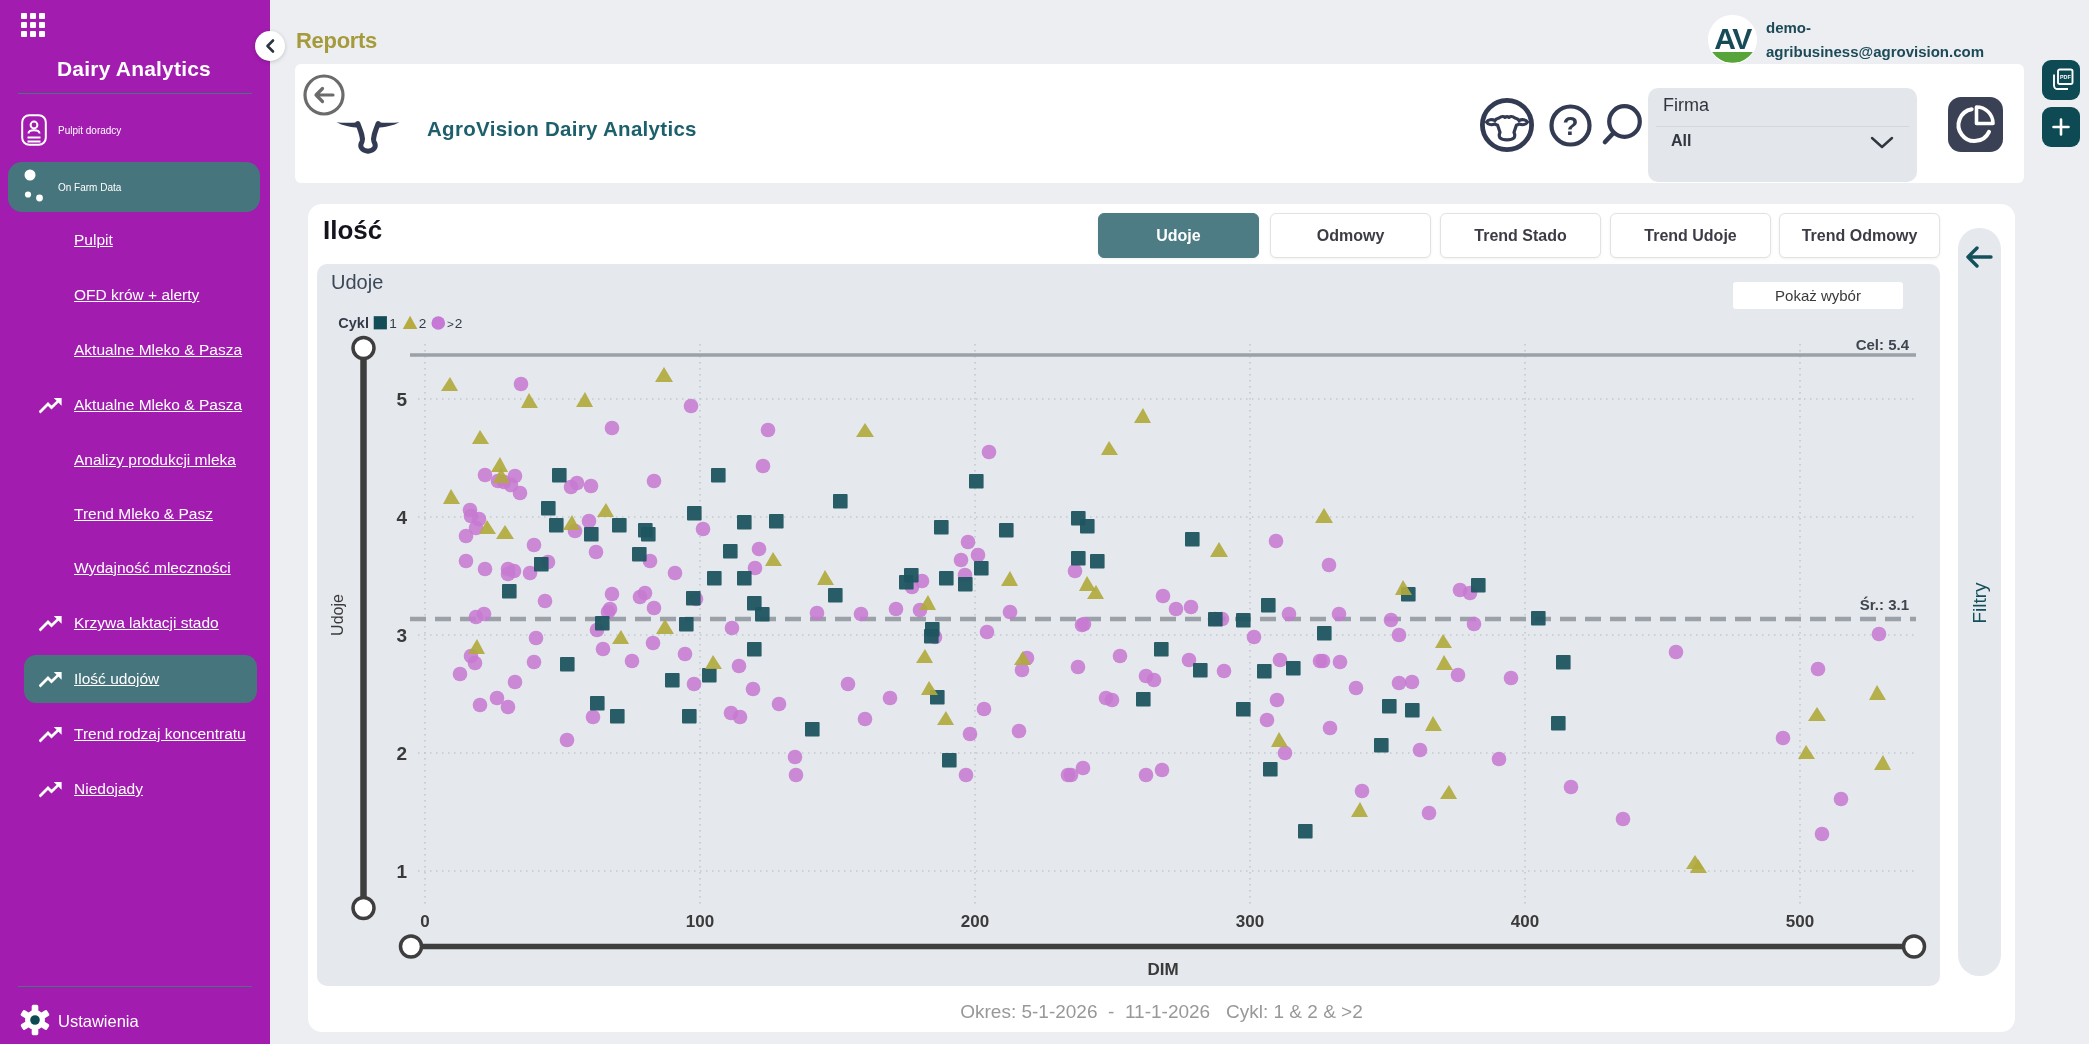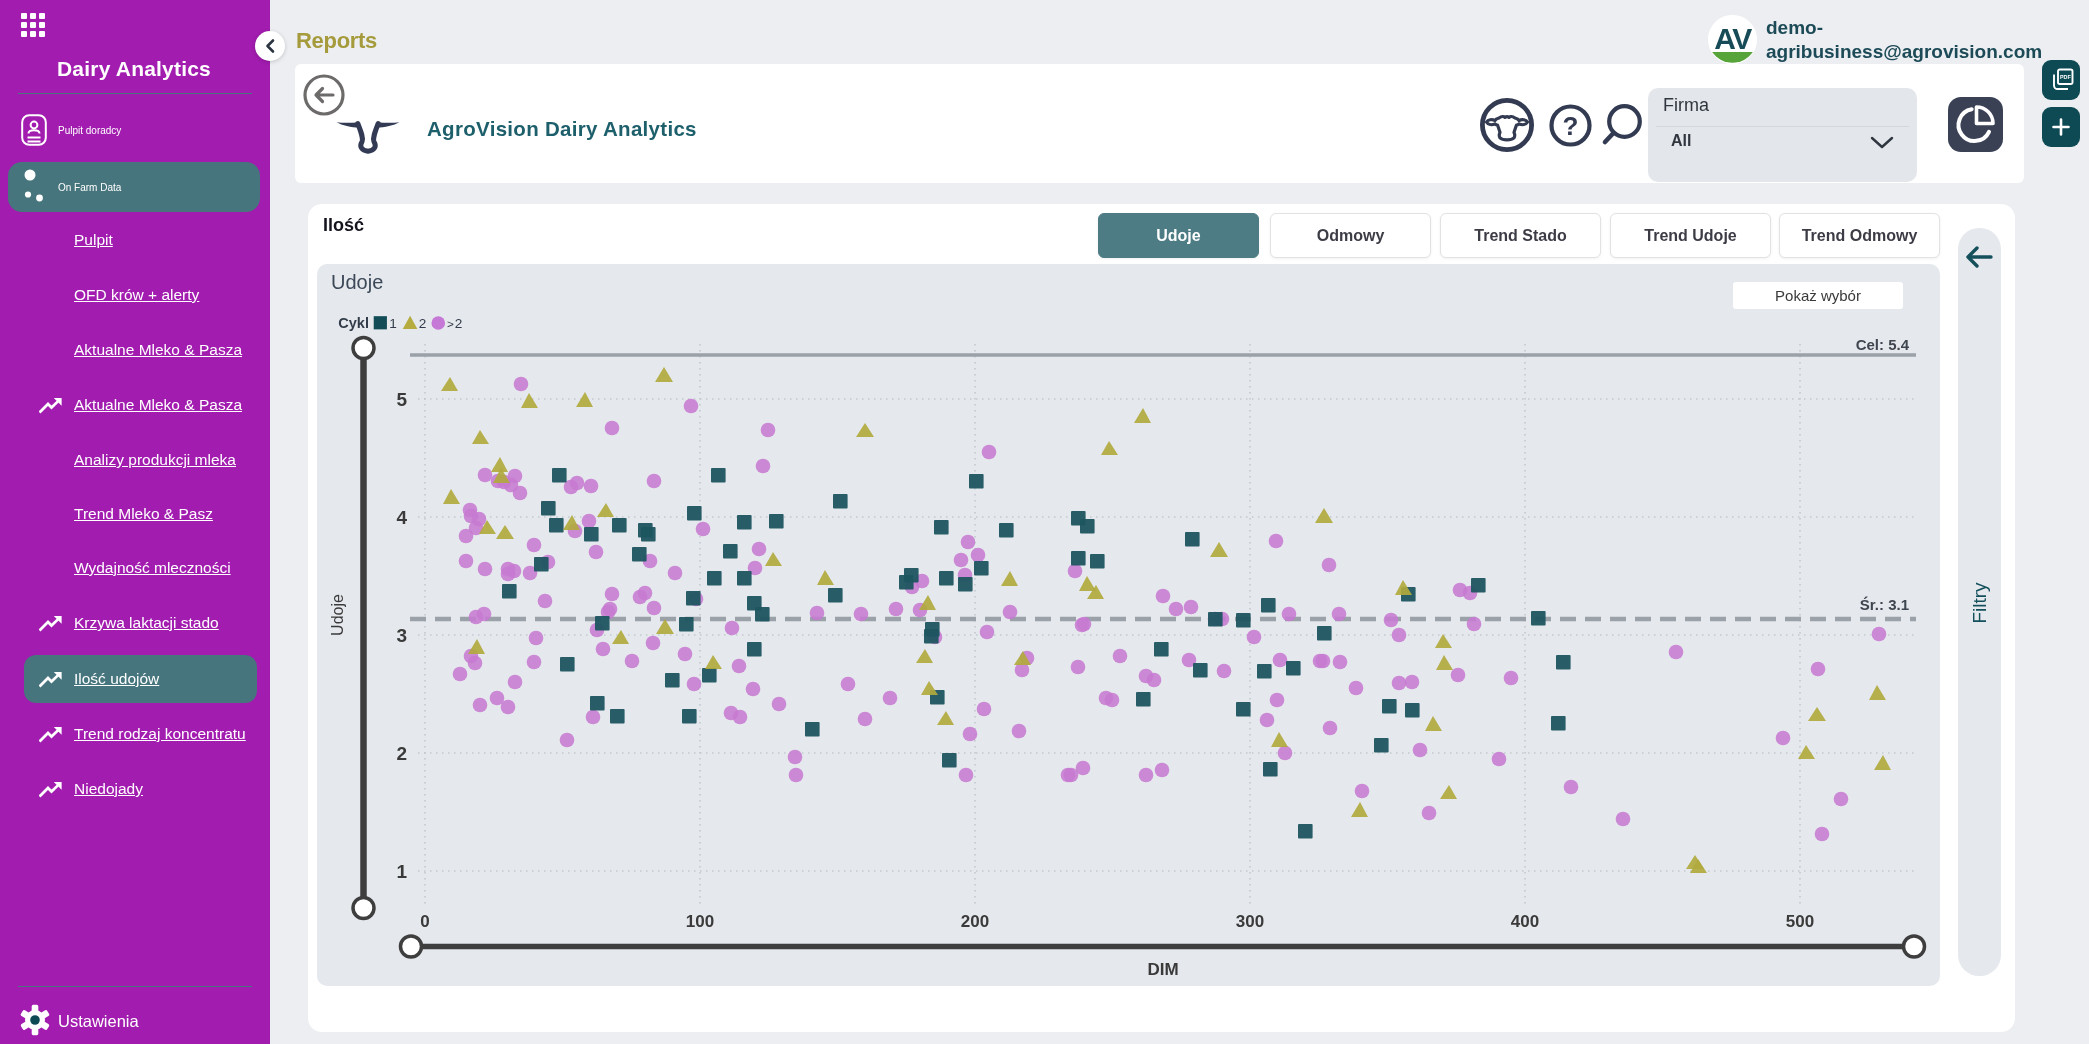--- a/index.html
+++ b/index.html
@@ -13,37 +13,37 @@
 .sbline { position:absolute; left:18px; width:234px; height:0; border-top:1px solid #49747d; }
 .mitem { position:absolute; left:58px; font-size:10px; font-weight:400; white-space:nowrap; transform:translateY(-50%); }
 .msub  { position:absolute; left:74px; font-size:15.5px; font-weight:400; white-space:nowrap; transform:translateY(-50%);text-decoration:underline; }
 .selbox { position:absolute; background:#47757d; border-radius:10px; }
 #collapse { position:absolute; left:255px; top:31px; width:30px; height:30px; border-radius:50%; background:#fff; box-shadow:0 1px 4px rgba(0,0,0,.18); }
 #collapse svg { position:absolute; left:7px; top:6px; }
 
 
 #reports { position:absolute; left:296px; top:28px; font-size:22px; letter-spacing:-0.3px; font-weight:700; color:#a59b3c; }
 #avatar { position:absolute; left:1708px; top:15px; width:49px; height:49px; border-radius:50%; background:#fff; overflow:hidden; }
-#usermail { position:absolute; left:1766px; top:16px; font-size:19px; line-height:24px; font-weight:700; color:#1c4a57; }
+#usermail { position:absolute; left:1766px; top:16px; font-size:15px; line-height:24px; font-weight:700; color:#1c4a57; }
 
 
 #hcard { position:absolute; left:295px; top:64px; width:1729px; height:119px; background:#fff; border-radius:6px; }
 #avtitle { position:absolute; left:427px; top:117px; font-size:20.5px; font-weight:700; color:#1d5f6b; letter-spacing:0.3px; }
 #firma { position:absolute; left:1648px; top:88px; width:269px; height:94px; background:#e3e6ea; border-radius:10px; }
 #firma .lbl { position:absolute; left:15px; top:7px; font-size:18px; color:#30363f; }
 #firma .inner { position:absolute; left:8px; top:38px; width:253px; height:30px; border-top:1px solid #d3d6da; }
 #firma .val { position:absolute; left:23px; top:44px; font-size:16px; font-weight:700; color:#30363f; }
 #piebtn { position:absolute; left:1948px; top:97px; width:55px; height:55px; background:#3a4155; border-radius:13px; }
 
 
 .edgebtn { position:absolute; left:2042px; width:38px; height:38px; background:#0d4a54; border-radius:9px; }
 
 
 #mcard { position:absolute; left:308px; top:204px; width:1707px; height:828px; background:#fff; border-radius:14px; }
-#ilosc { position:absolute; left:323px; top:215px; font-size:18px; font-weight:700; color:#14141e; }
+#ilosc { position:absolute; left:323px; top:215px; font-size:26px; font-weight:700; color:#14141e; }
 .tab { position:absolute; top:213px; width:161px; height:45px; background:#fff; border:1px solid #e2e2e4; border-radius:6px; font-size:16px; font-weight:700; color:#3c3c46; text-align:center; line-height:44px; box-shadow:0 1px 3px rgba(0,0,0,.06); }
 .tabsel { background:#4d7c84; color:#fff; border-color:#4d7c84; }
 #rail { position:absolute; left:1958px; top:228px; width:43px; height:748px; background:#e5e8ec; border-radius:21px; }
 #railtxt { position:absolute; left:1958px; top:592px; width:43px; font-size:19px; font-weight:400; color:#14505c; transform:rotate(-90deg); text-align:center; }
 #panel { position:absolute; left:317px; top:264px; width:1623px; height:722px; background:#e5e8ec; border-radius:10px; }
 #ptitle { position:absolute; left:331px; top:271px; font-size:20px; font-weight:400; color:#3c4858; }
 #pokaz { position:absolute; left:1733px; top:270px; width:170px; height:27px; background:#fff; border-radius:3px; font-size:15px; color:#3a3a3a; text-align:center; line-height:27px;margin-top:12px; }
 #legend { position:absolute; left:331px; top:311px; height:20px; }
 #caption { position:absolute; left:308px; top:1001px; width:1707px; text-align:center; font-size:19px; color:#98989a; }
 </style>
@@ -531,14 +531,15 @@
         <text x="383" y="663">100</text>
         <text x="658" y="663">200</text>
         <text x="933" y="663">300</text>
         <text x="1208" y="663">400</text>
         <text x="1483" y="663">500</text>
 <text x="846" y="711">DIM</text>
 </g>
 
 </svg>
 
+<div id="caption">Okres: 5-1-2026&nbsp;&nbsp;-&nbsp;&nbsp;11-1-2026&nbsp;&nbsp;&nbsp;Cykl: 1 &amp; 2 &amp; &gt;2</div>
 
 </div>
 
 </body></html>

